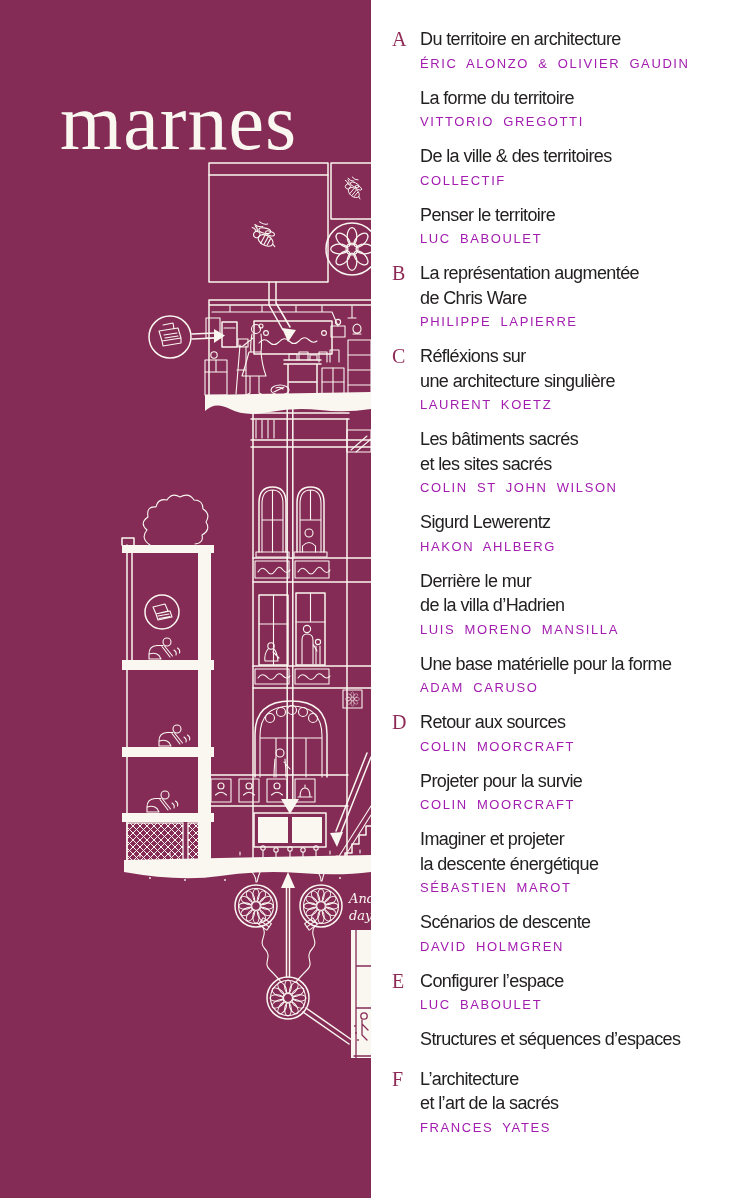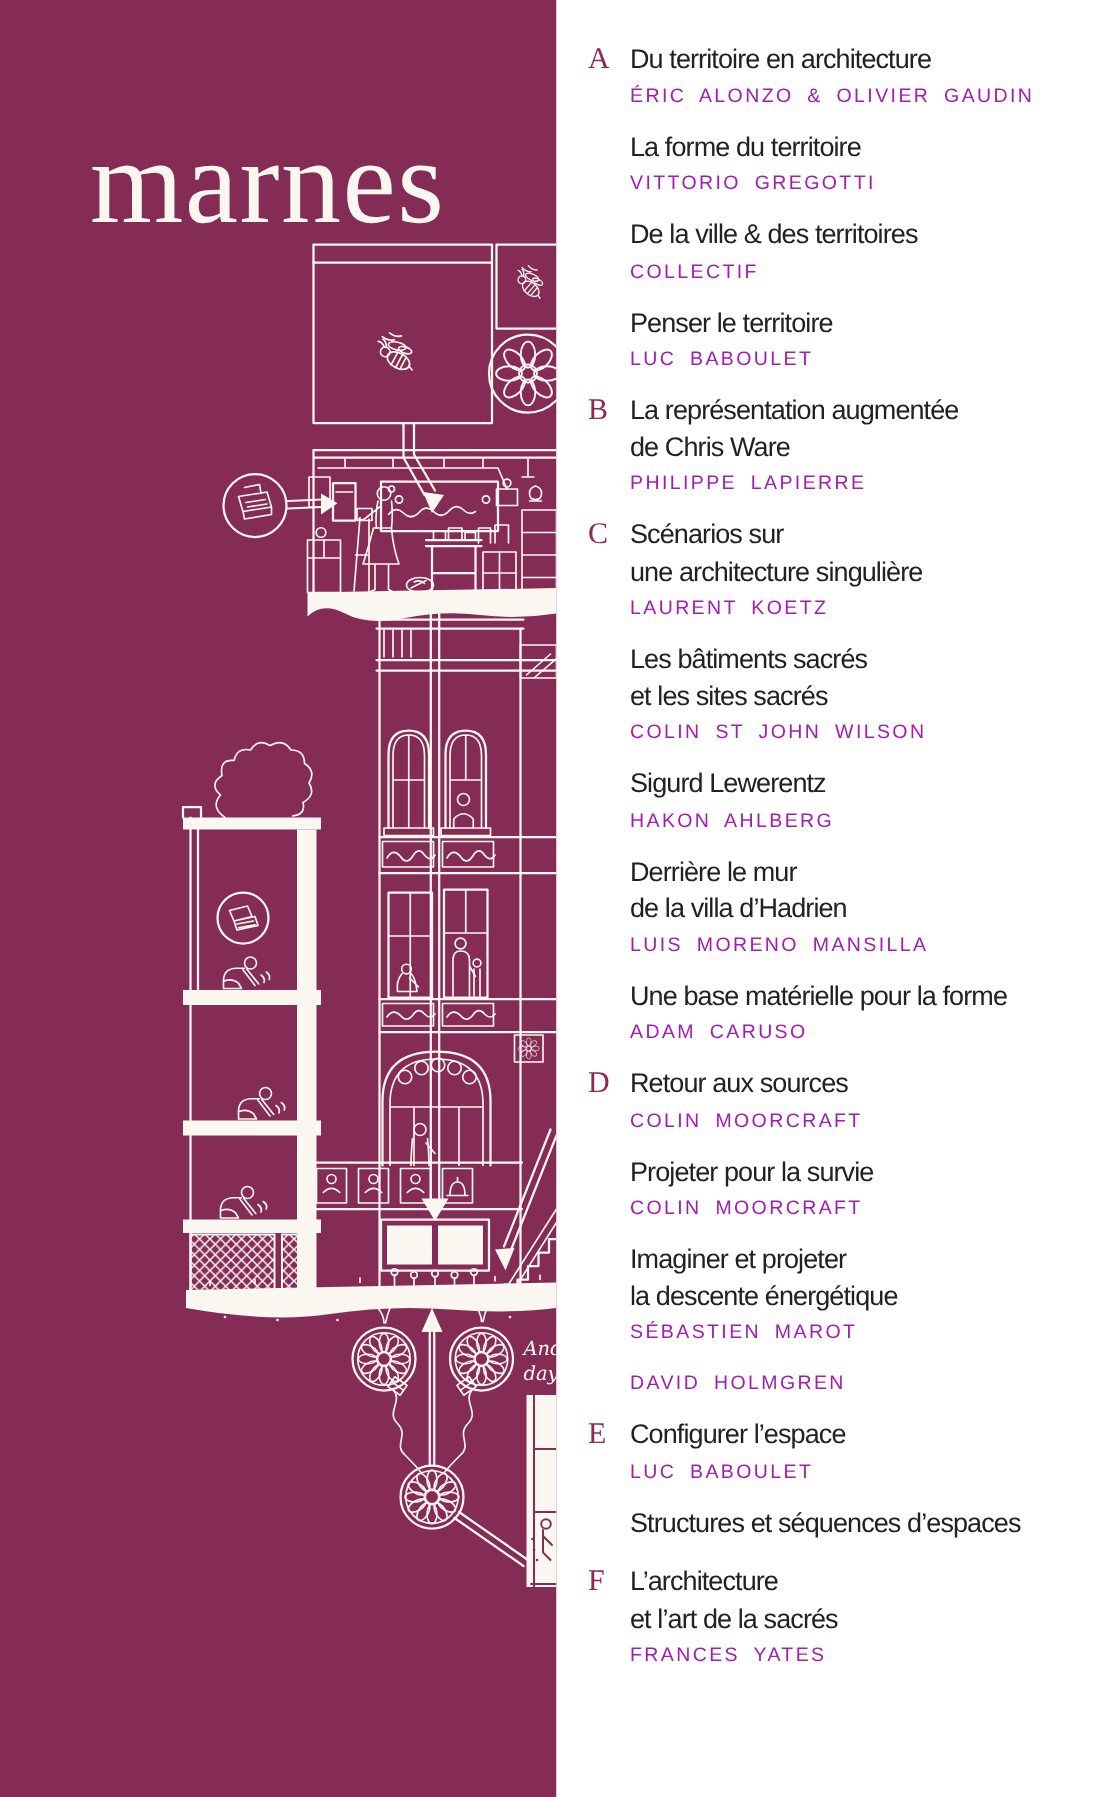--- a/index.html
+++ b/index.html
@@ -408,21 +408,21 @@
     <div class="entry-section">B</div>
     <div class="entry-content">
       <div class="entry-title">La représentation augmentée
 de Chris Ware</div>
       <div class="entry-authors">PHILIPPE LAPIERRE</div>
     </div>
   </div>
         <div class="entry">
     <div class="entry-section">C</div>
     <div class="entry-content">
-      <div class="entry-title">Scénarios sur
+      <div class="entry-title">Réfléxions sur
 une architecture singulière</div>
       <div class="entry-authors">LAURENT KOETZ</div>
     </div>
   </div>
         <div class="entry">
     <div class="entry-section"></div>
     <div class="entry-content">
       <div class="entry-title">Les bâtiments sacrés
 et les sites sacrés</div>
       <div class="entry-authors">COLIN ST JOHN WILSON</div>
@@ -468,20 +468,21 @@
     <div class="entry-section"></div>
     <div class="entry-content">
       <div class="entry-title">Imaginer et projeter
 la descente énergétique</div>
       <div class="entry-authors">SÉBASTIEN MAROT</div>
     </div>
   </div>
         <div class="entry">
     <div class="entry-section"></div>
     <div class="entry-content">
+      <div class="entry-title">Scénarios de descente</div>
       <div class="entry-authors">DAVID HOLMGREN</div>
     </div>
   </div>
         <div class="entry">
     <div class="entry-section">E</div>
     <div class="entry-content">
       <div class="entry-title">Configurer l’espace</div>
       <div class="entry-authors">LUC BABOULET</div>
     </div>
   </div>

